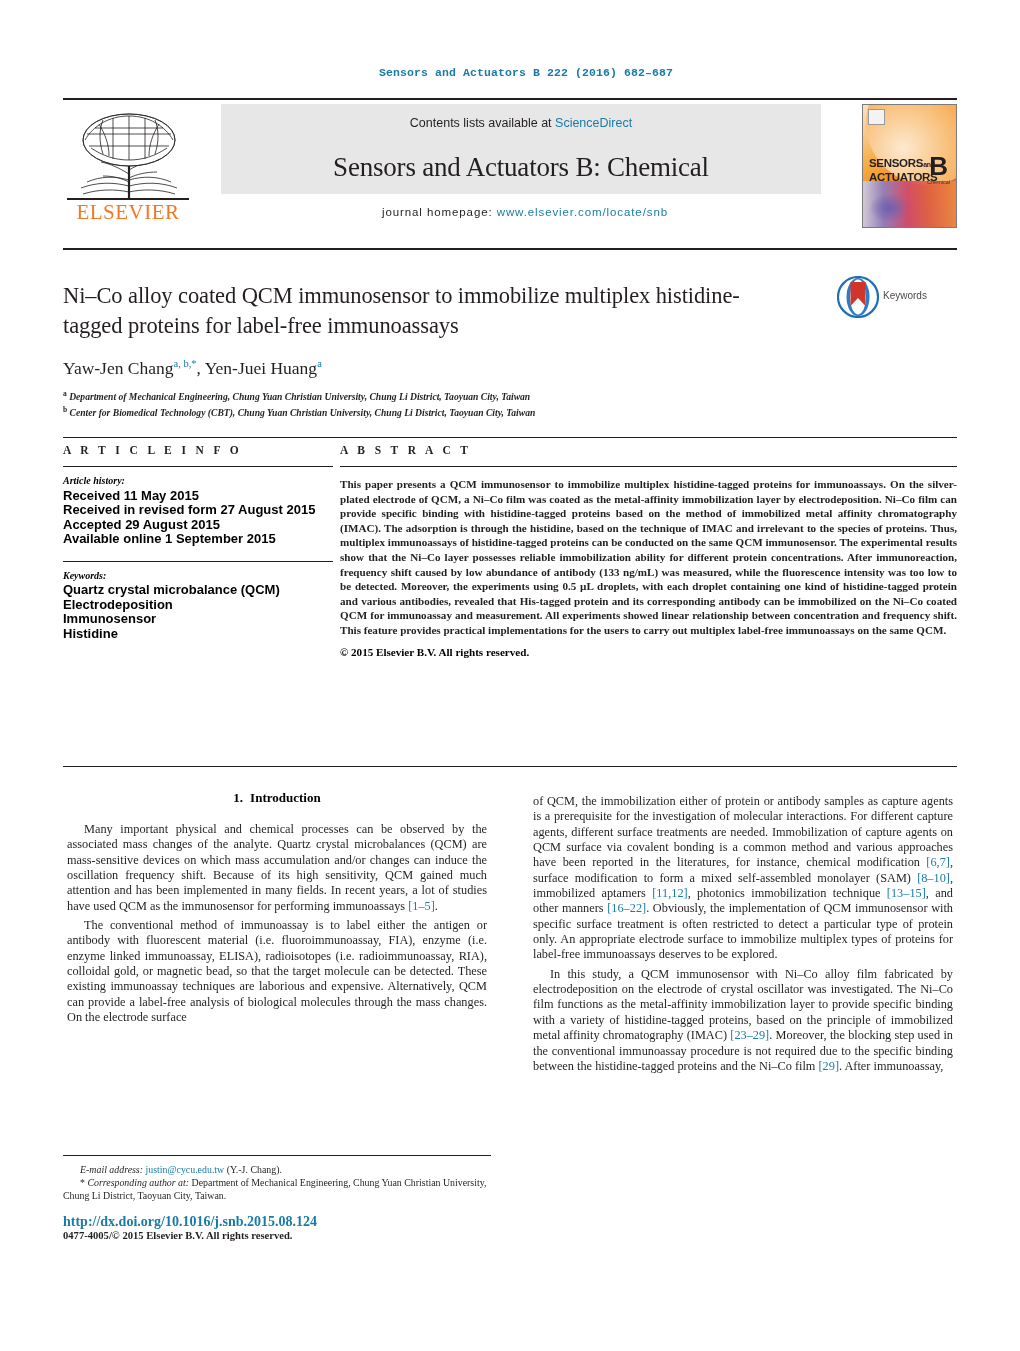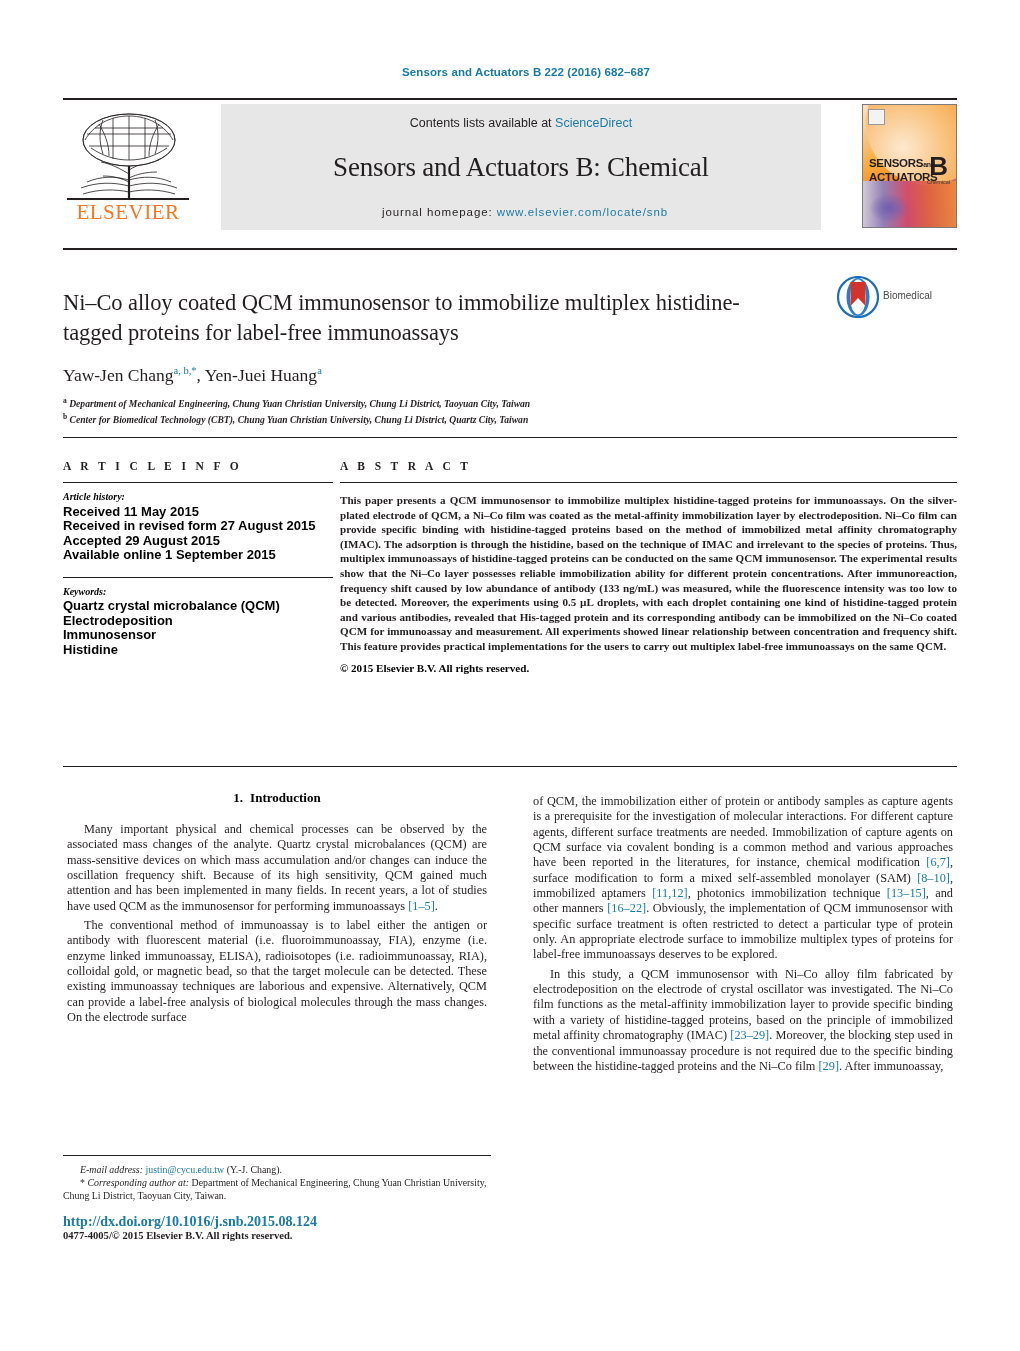--- a/index.html
+++ b/index.html
@@ -11,21 +11,21 @@
     font-family: "Liberation Serif", serif;
     color: #000000;
     overflow: hidden;
   }
   .page { position: relative; width: 1020px; height: 1351px; padding: 0; }
 
   
   .runninghead {
     position: absolute; top: 66px; left: 0; width: 1020px;
     text-align: center;
-    font-family: Liberation Sans, sans-serif;
+    font-family: Liberation Mono, monospace;
     font-weight: bold; font-size: 11.5px; color: #1a7ba6;
     letter-spacing: 0.1px;
     padding-left: 32px;
   }
 
   
   .masthead {
     position: absolute; top: 98px; left: 63px; width: 894px; height: 134px;
     border-top: 2px solid #231f20;
   }
@@ -38,21 +38,21 @@
     position: absolute; left: 2px; top: 98px; width: 126px;
     text-align: center;
     font-family: "Liberation Serif", serif;
     font-size: 21px; font-weight: normal; color: #f47721;
     letter-spacing: 0.5px; line-height: 1;
   }
   .elsevier-rule {
     position: absolute; left: 4px; top: 94px; width: 122px; height: 2px; background: #231f20;
   }
   .mast-center {
-    position: absolute; left: 158px; top: 4px; width: 600px; height: 126px;
+    position: absolute; left: 158px; top: 4px; width: 600px; height: 90px;
     background: #e7e7e8;
     text-align: center;
   }
   .contents-line {
     margin-top: 12px;
     font-family: "Liberation Sans", sans-serif;
     font-size: 12.5px; color: #231f20;
   }
   .contents-line .sd { color: #1a7ba6; }
   .journal-title {
@@ -106,21 +106,21 @@
   }
   .cover-thumb .ct-chem {
     position: absolute; right: 6px; top: 74px;
     font-family: "Liberation Sans", sans-serif;
     font-size: 5.5px; color: #3a3a3a;
   }
 
   
   .titlewrap {
     position: absolute; top: 248px; left: 63px; width: 894px;
-    border-top: 2px solid #231f20; padding-top: 11px;
+    border-top: 2px solid #231f20; padding-top: 4px;
   }
   .paper-title {
     width: 700px;
     margin: 27px 0 0 0;
     font-family: "Liberation Serif", serif;
     font-size: 22.5px; font-weight: normal; line-height: 30px;
     color: #231f20; letter-spacing: -0.1px;
   }
   .crossmark {
     position: absolute; right: 8px; top: 26px; width: 112px; height: 44px;
@@ -149,21 +149,21 @@
 
   
   .infoabs {
     position: absolute; top: 437px; left: 63px; width: 894px;
     border-top: 1.5px solid #231f20; border-bottom: 1.5px solid #231f20;
     height: 330px;
   }
   .col-info { position: absolute; left: 0; top: 0; width: 270px; }
   .col-abs  { position: absolute; left: 277px; top: 0; width: 617px; }
   .sec-head {
-    margin-top: 22px;
+    margin-top: 6px;
     font-family: "Liberation Serif", serif;
     font-weight: bold; font-size: 11.5px; color: #231f20;
     letter-spacing: 3.4px;
   }
   .thin-rule { margin-top: 10px; height: 1px; background: #231f20; }
   .info-group { margin-top: 7px; }
   .info-group .gt {
     font-family: "Liberation Serif", serif;
     font-style: italic; font-weight: bold; font-size: 10px; line-height: 14.5px;
   }
@@ -297,33 +297,33 @@
   <div class="titlewrap">
     <h1 class="paper-title">Ni–Co alloy coated QCM immunosensor to immobilize multiplex histidine-tagged proteins for label-free immunoassays</h1>
 
     <div class="crossmark">
       <svg class="cmlogo" viewBox="0 0 42 42">
         <circle cx="21" cy="21" r="20" fill="#ffffff" stroke="#1f6fb5" stroke-width="2.2"></circle>
         <ellipse cx="21" cy="21" rx="11.5" ry="19" fill="#2b7cc4"></ellipse>
         <ellipse cx="21" cy="21" rx="8" ry="17.5" fill="#ffffff"></ellipse>
         <path d="M13.5 6 L28.5 6 L28.5 30 L21 22 L13.5 30 Z" fill="#d0342c"></path>
       </svg>
-      <div class="cmtext">Biomedical</div>
+      <div class="cmtext">Keywords</div>
     </div>
 
     <div class="authors">Yaw-Jen Chang<sup>a, b,</sup><sup>*</sup>, Yen-Juei Huang<sup>a</sup></div>
 
     <div class="affils">
       <div class="affil">
         <sup>a</sup>
         <span>Department of Mechanical Engineering, Chung Yuan Christian University, Chung Li District, Taoyuan City, Taiwan</span>
       </div>
       <div class="affil">
         <sup>b</sup>
-        <span>Center for Biomedical Technology (CBT), Chung Yuan Christian University, Chung Li District, Quartz City, Taiwan</span>
+        <span>Center for Biomedical Technology (CBT), Chung Yuan Christian University, Chung Li District, Taoyuan City, Taiwan</span>
       </div>
     </div>
   </div>
 
   <div class="infoabs">
 
     <div class="col-info">
       <div class="sec-head">A R T I C L E   I N F O</div>
       <div class="thin-rule"></div>
       <div class="info-group">

